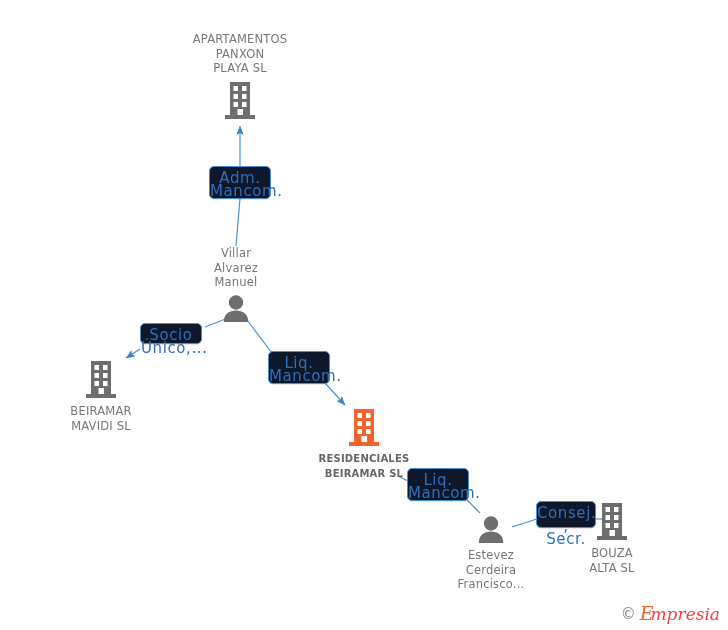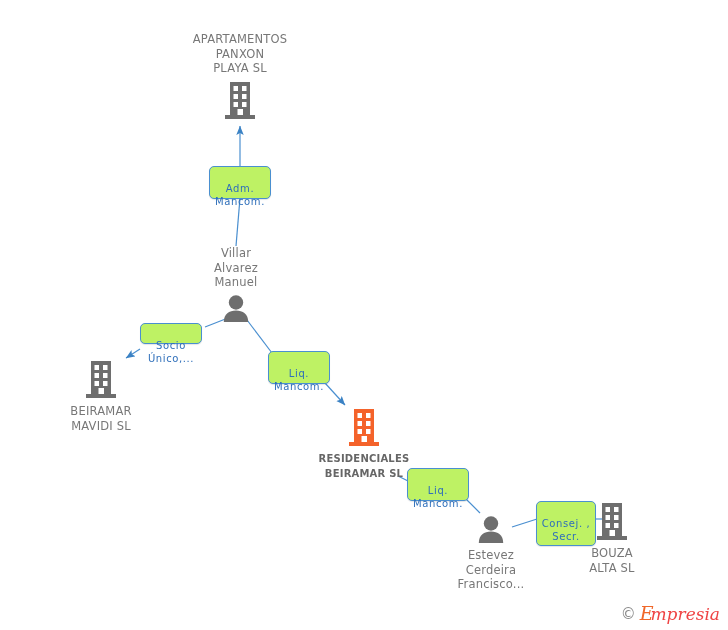--- a/index.html
+++ b/index.html
@@ -51,27 +51,27 @@
   .node.company-below .label { margin-top: 2px; }
   .node.company-above .label { margin-bottom: 3px; }
   .node.person .label { margin-top: 1px; }
 
   
   .relbox {
     position: absolute;
     box-sizing: border-box;
     border: 1px solid #4a8fd0;
     border-radius: 5px;
-    background: #bef264;
+    background: #0f172a;
     color: #2f6fba;
-    font-size: 10px;
+    font-size: 15px;
     line-height: 13px;
     letter-spacing: .6px;
     text-align: center;
-    padding-top: 15px;
+    padding-top: 5px;
     white-space: pre-line;
     box-shadow: 0 1px 1px rgba(0,0,0,.10);
   }
 
   
   #watermark {
     position: absolute;
     right: 8px;
     bottom: 6px;
     display: flex;
@@ -131,21 +131,21 @@
 
   <div class="relbox" style="left:140px; top:323px; width:62px; height:21px;">Socio
 Único,...</div>
 
   <div class="relbox" style="left:268px; top:351px; width:62px; height:33px;">Liq.
 Mancom.</div>
 
   <div class="relbox" style="left:407px; top:468px; width:62px; height:33px;">Liq.
 Mancom.</div>
 
-  <div class="relbox" style="left:536px; top:501px; width:60px; height:45px;">Consej. ,
+  <div class="relbox" style="left:536px; top:501px; width:60px; height:27px;">Consej. ,
 Secr.</div>
 
   <div class="node company-above" style="left:240px; top:32px;text-align:center;">
     <div class="label">APARTAMENTOS
 PANXON
 PLAYA SL</div>
     <div class="glyph">
       <svg width="34" height="42" viewBox="0 0 34 42">
         <rect x="7" y="3" width="20" height="33" fill="#6E6E6E"></rect>
         <rect x="2" y="36" width="30" height="4" fill="#6E6E6E"></rect>

